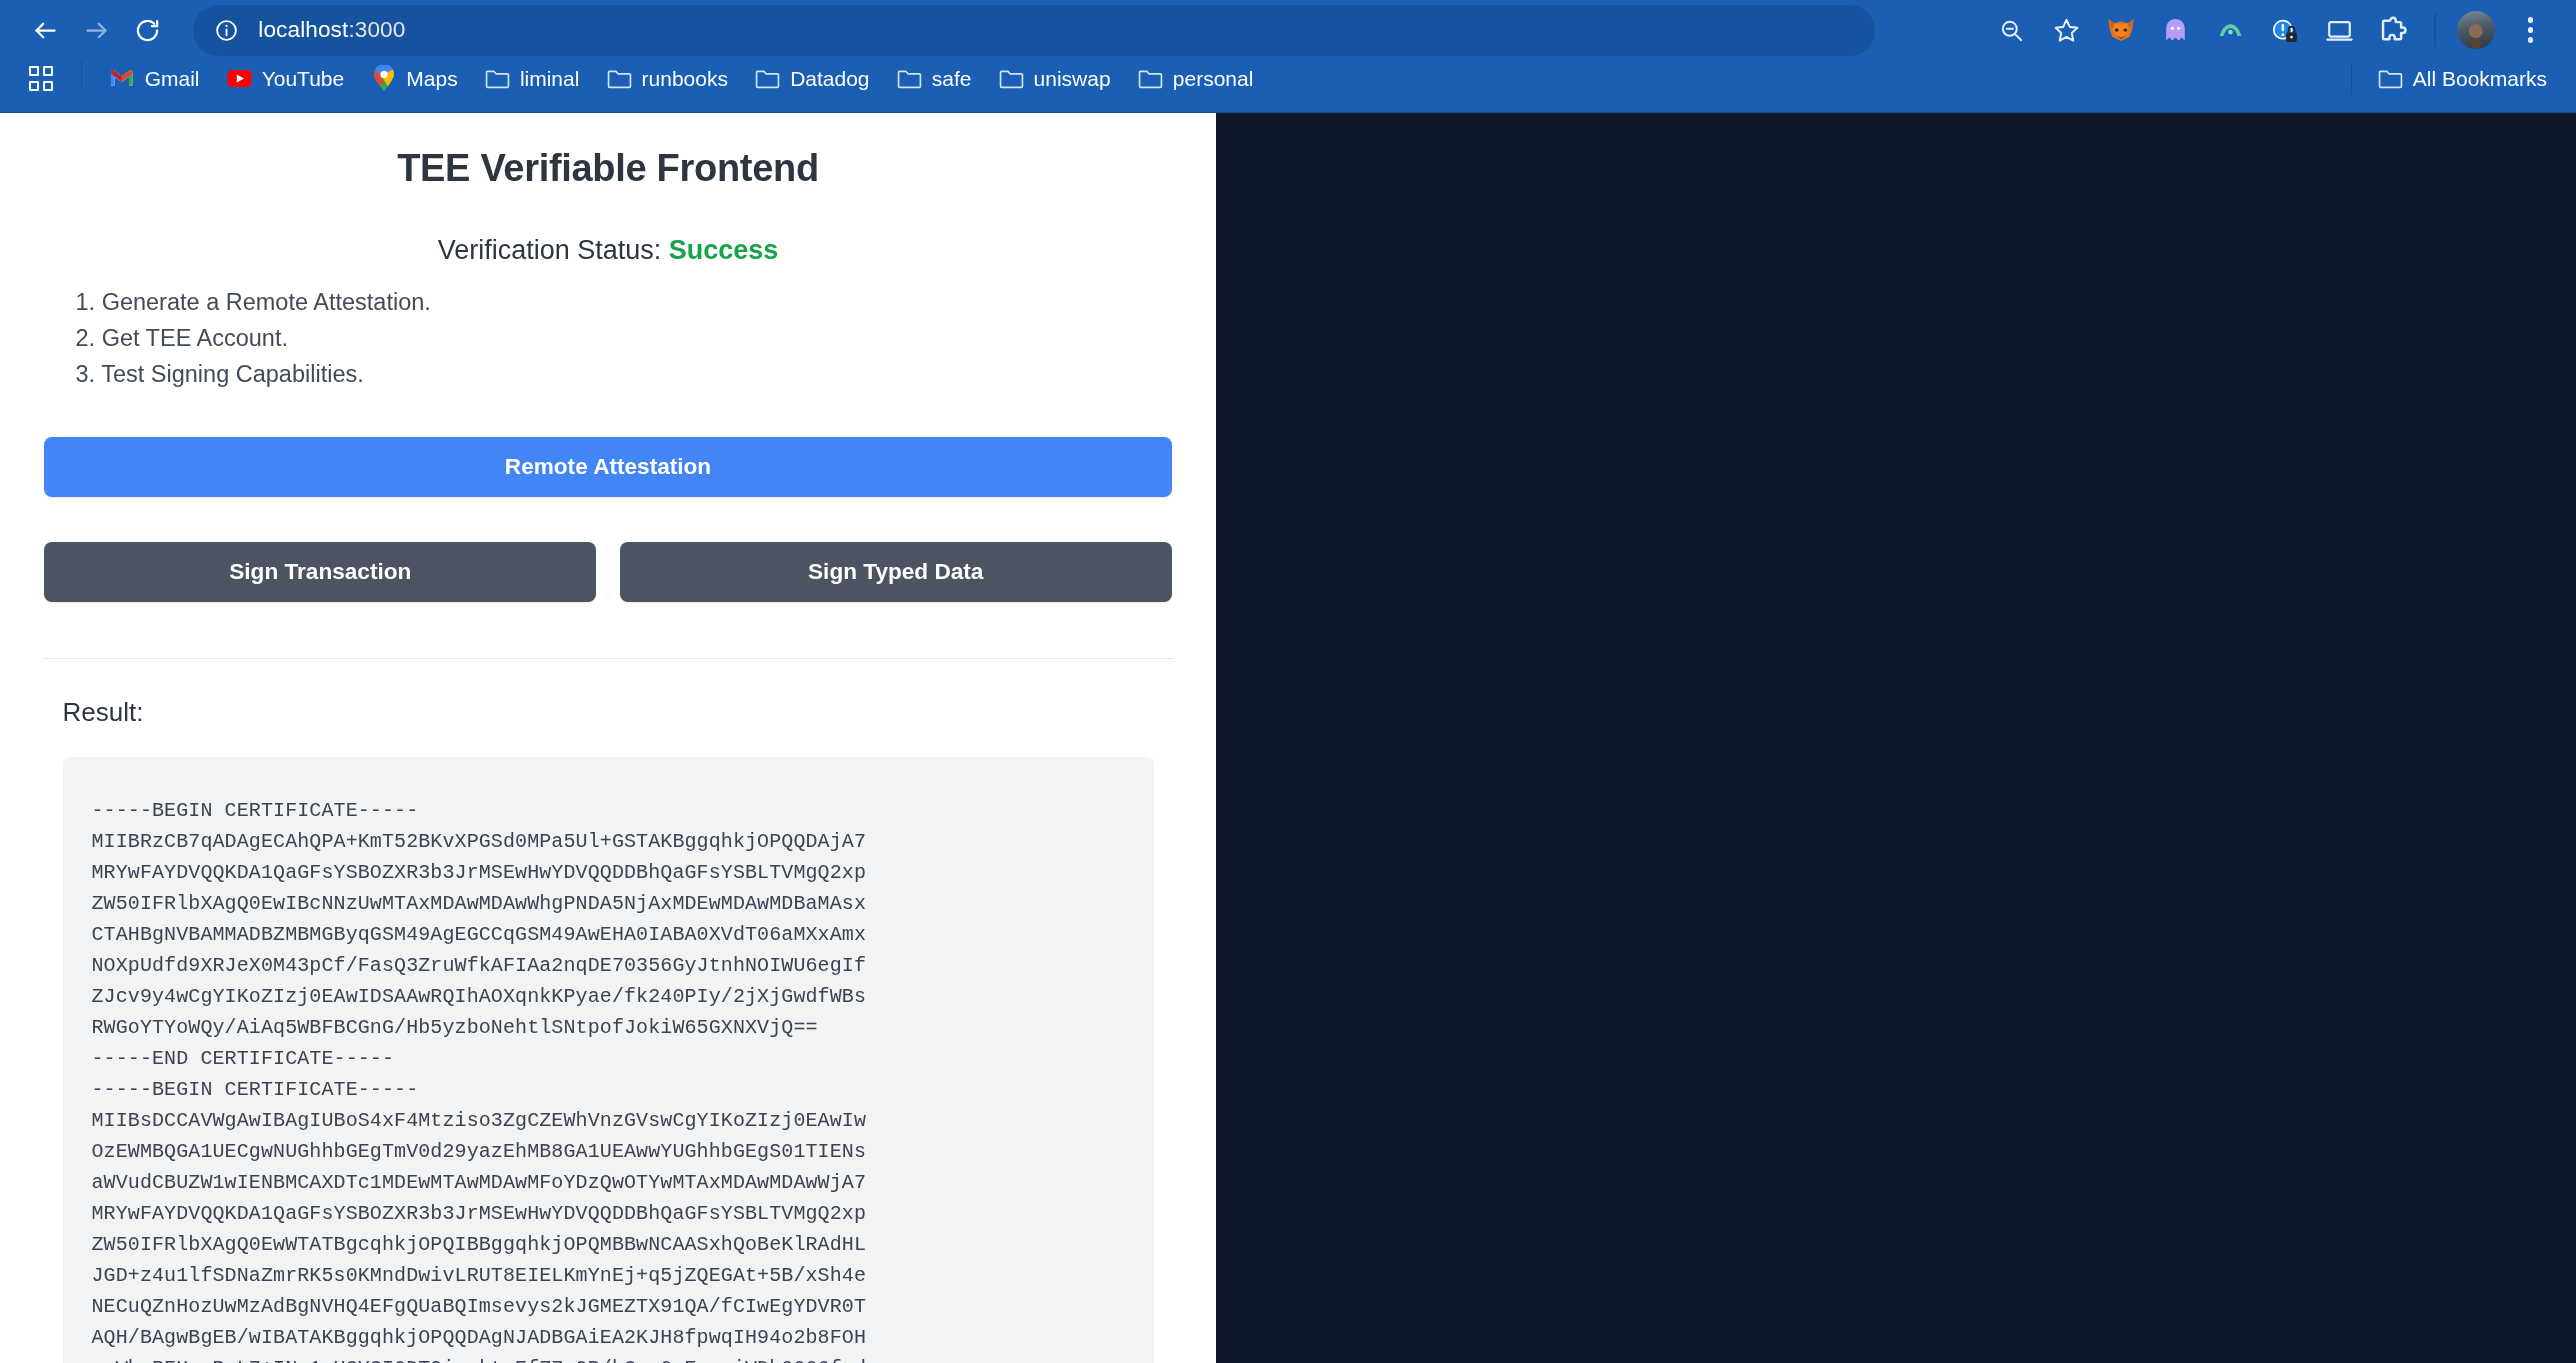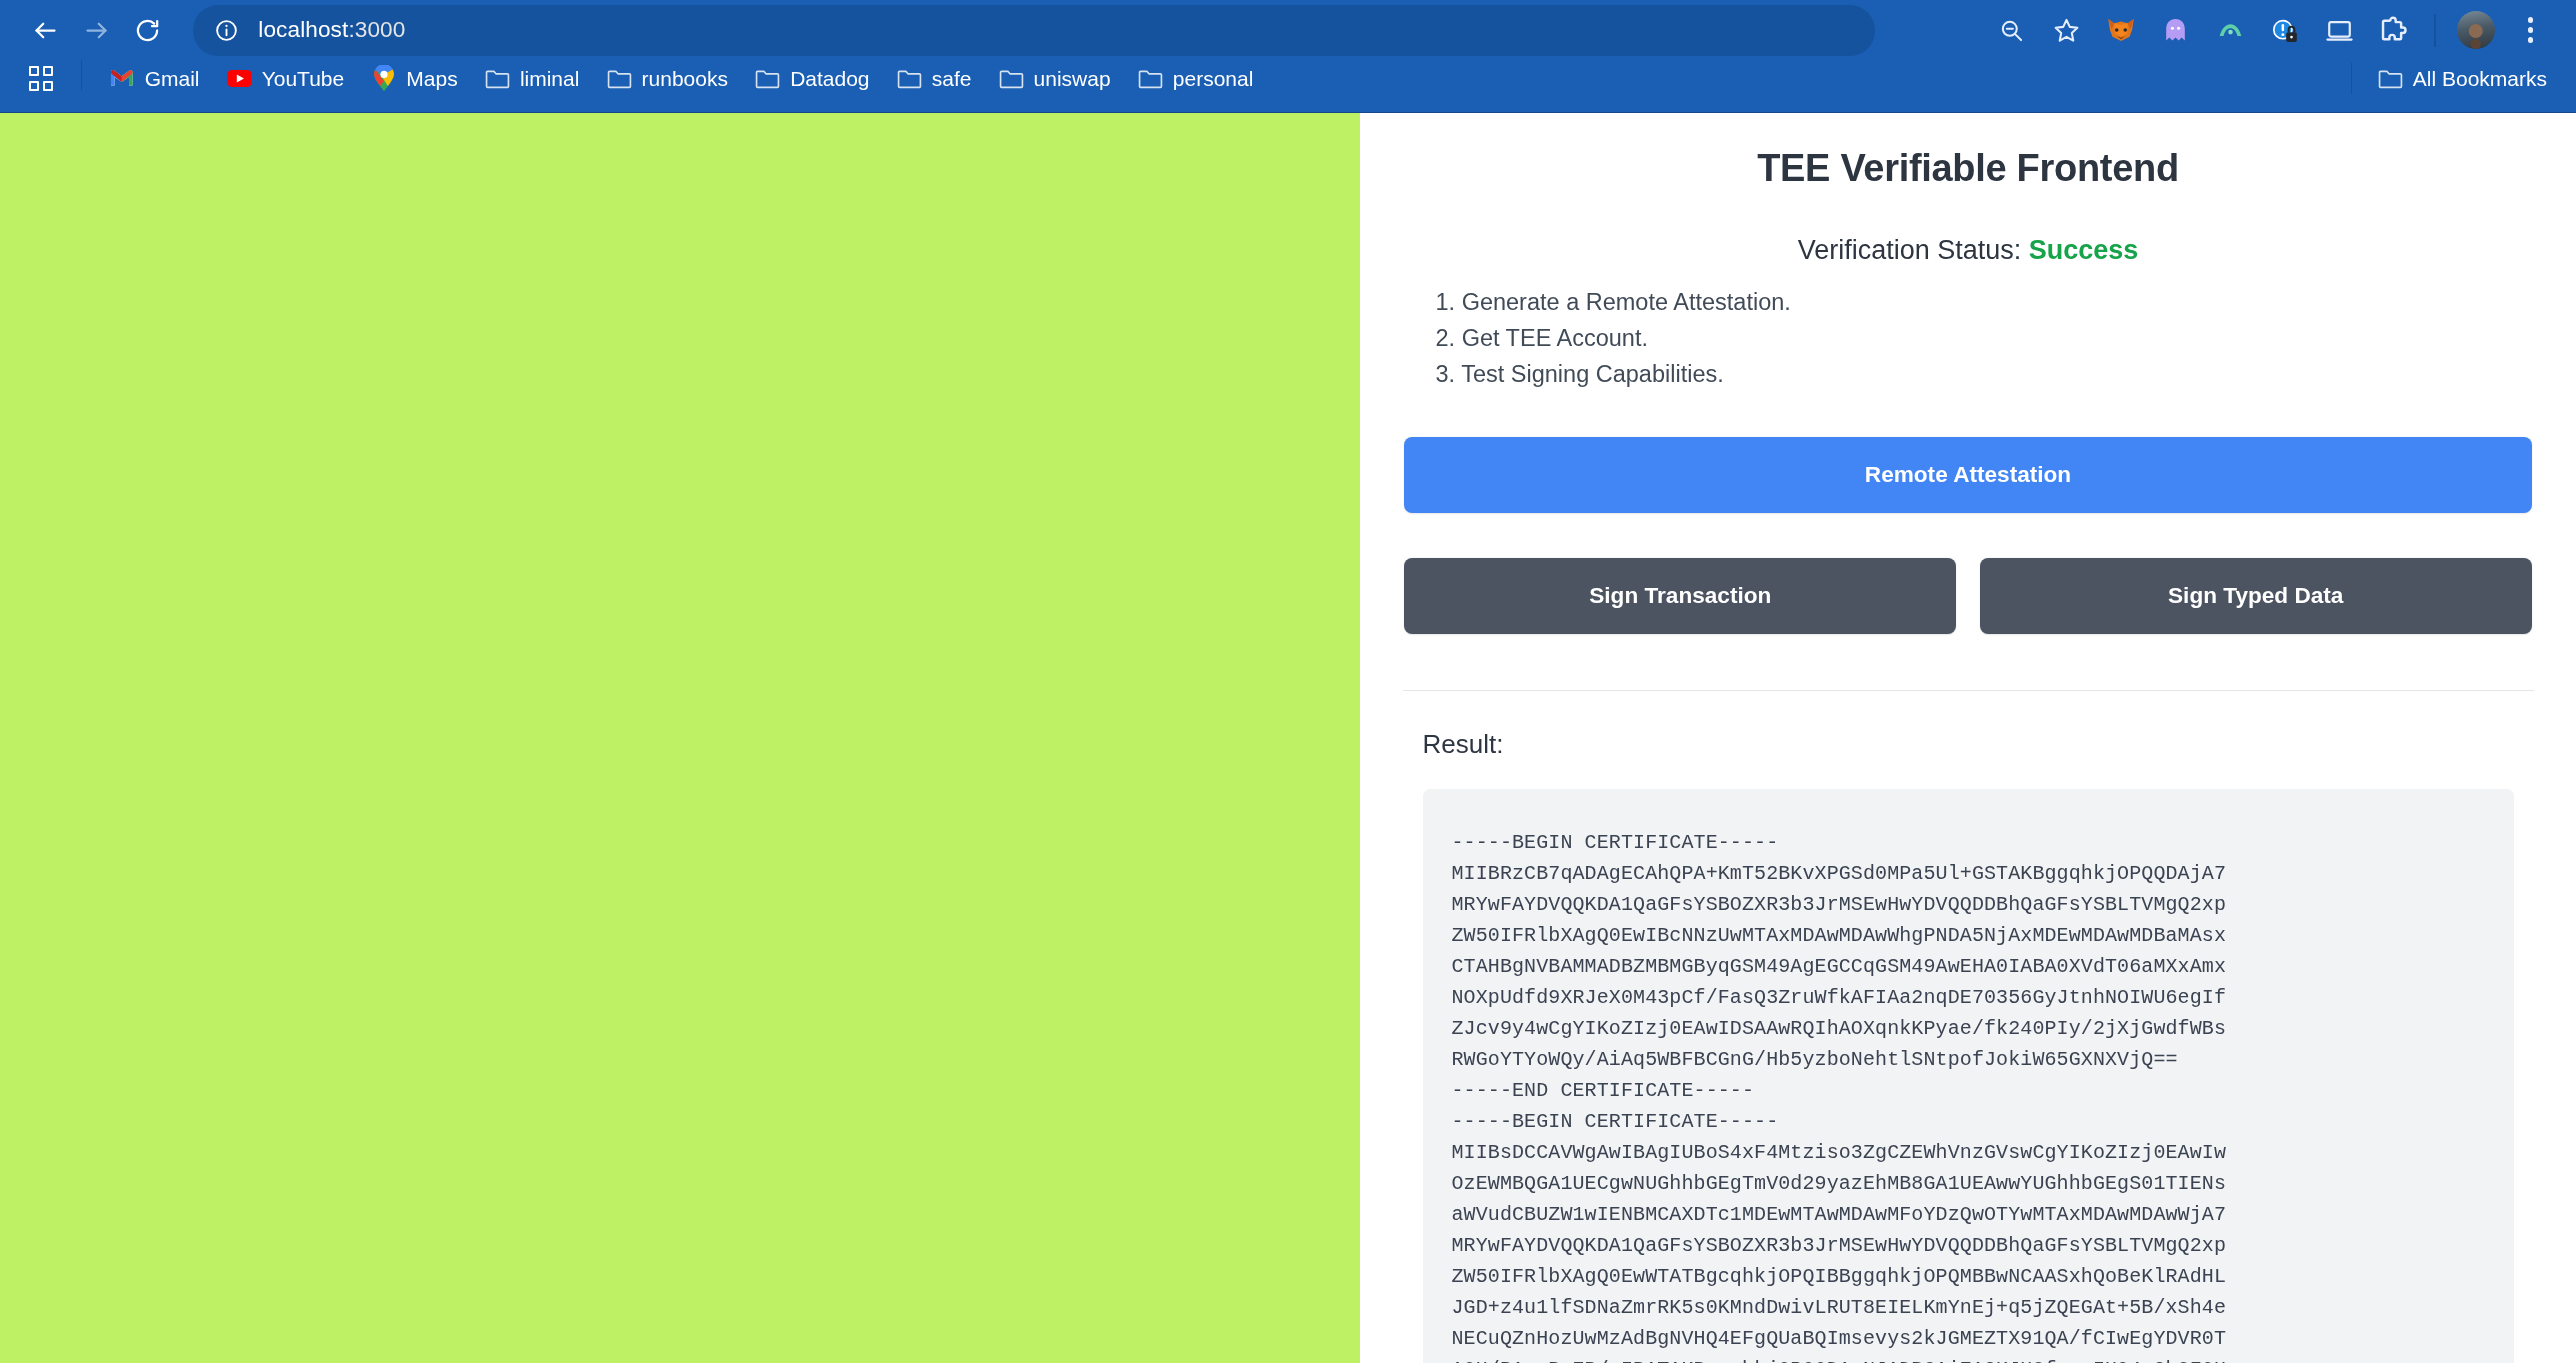--- a/index.html
+++ b/index.html
@@ -109,23 +109,23 @@
   .grid-icon i { border: 2.3px solid #ffffff; display: block; border-radius: 0.9px; }
 
   .fav { width: 25px; height: 25px; flex: 0 0 25px; display: flex; align-items: center; justify-content: center; }
   .fav svg { display: block; }
 
   .bm-right { margin-left: auto; display: flex; align-items: center; }
 
   
   .viewport {
     flex: 1 1 auto;
-    background: #bef264;
+    background: #0f172a;
     display: flex;
-    justify-content: flex-end;
+    justify-content: flex-start;
     overflow: hidden;
     position: relative;
     border-top: 0.9px solid #14478c;
   }
 
   .page-card {
     width: 1216px;
     background: #ffffff;
     min-height: 100%;
     padding: 0 0 36px 0;
@@ -171,21 +171,21 @@
     padding: 0 1.8px;
   }
   .btn {
     flex: 1 1 0;
     border: none;
     border-radius: 8.1px;
     color: #ffffff;
     font-size: 22.6px;
     font-weight: bold;
     font-family: "Liberation Sans", sans-serif;
-    height: 76px;
+    height: 60px;
     cursor: pointer;
     display: flex; align-items: center; justify-content: center;
     box-shadow: 0 0.9px 1.8px rgba(0,0,0,0.10);
   }
   .btn.primary { background: #4285f4; }
   .btn.dark { background: #4c5462; }
 
   .divider {
     margin-top: 56px;
     border-top: 0.9px solid #e4e7ea;

